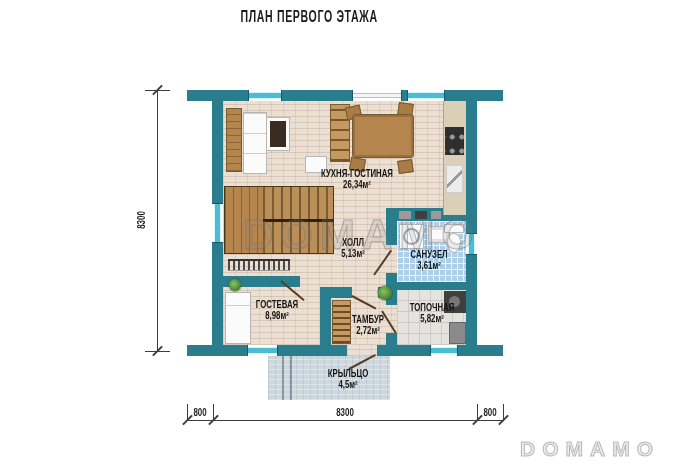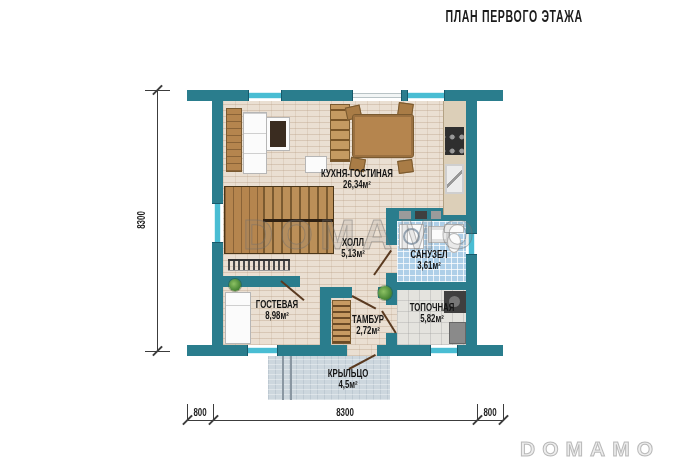--- a/index.html
+++ b/index.html
@@ -1,21 +1,21 @@
 <!DOCTYPE html>
 <html><head>
 <meta charset="utf-8">
 <style>
   * { margin:0; padding:0; box-sizing:border-box; }
   html,body { background:#fff; }
   .canvas { position:relative; width:674px; height:470px; background:#ffffff; overflow:hidden;
             font-family:"Liberation Sans", sans-serif; }
 
   
-  .title-wrap { position:absolute; top:8px; left:0; width:618px; text-align:right; }
+  .title-wrap { position:absolute; top:8px; left:0; width:618px; text-align:center; }
   .title { display:inline-block; font-size:16px; font-weight:bold; color:#1c1c1c;
            transform:scaleX(.66); letter-spacing:1px; white-space:nowrap; }
 
   
   .wall { position:absolute; background:#2a7d8d; }
 
   
   .floor-beige { position:absolute; background-color:#eadfd2;
     background-image:
       repeating-linear-gradient(0deg, rgba(176,148,120,.32) 0 1px, transparent 1px 6px),

